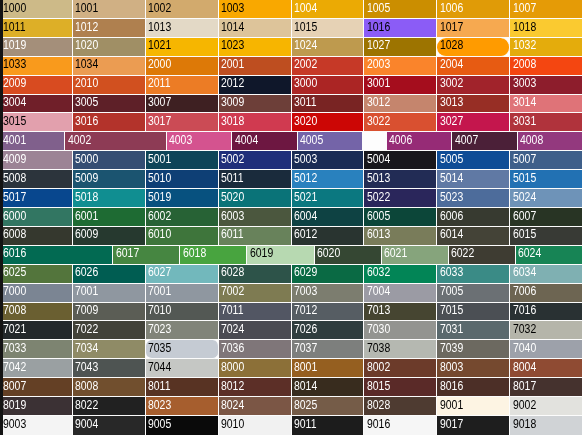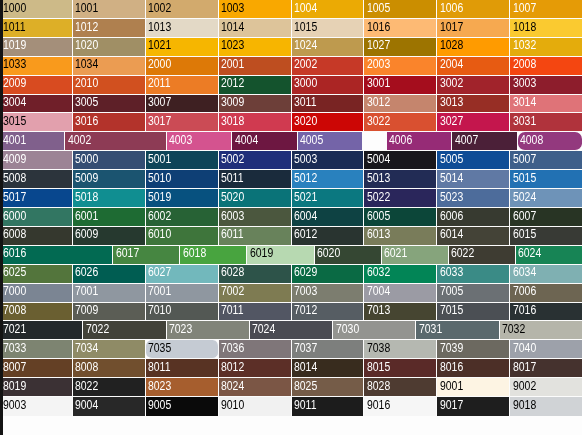--- a/index.html
+++ b/index.html
@@ -59,21 +59,21 @@
       </div>
       <div class="cell" style="background: rgb(227, 217, 198);">
         <span class="code" style="color: rgb(0, 0, 0);">1013</span>
       </div>
       <div class="cell" style="background: rgb(221, 196, 154);">
         <span class="code" style="color: rgb(0, 0, 0);">1014</span>
       </div>
       <div class="cell" style="background: rgb(230, 210, 181);">
         <span class="code" style="color: rgb(0, 0, 0);">1015</span>
       </div>
-      <div class="cell" style="background: #fdba74;">
+      <div class="cell" style="background: #8b5cf6;">
         <span class="code" style="color: rgb(0, 0, 0);">1016</span>
       </div>
       <div class="cell" style="background: rgb(246, 169, 80);">
         <span class="code" style="color: rgb(0, 0, 0);">1017</span>
       </div>
       <div class="cell" style="background: rgb(250, 202, 48);">
         <span class="code" style="color: rgb(0, 0, 0);">1018</span>
       </div>
     </div>
     <div class="row">
@@ -88,21 +88,21 @@
       </div>
       <div class="cell" style="background: rgb(247, 181, 0);">
         <span class="code" style="color: rgb(0, 0, 0);">1023</span>
       </div>
       <div class="cell" style="background: rgb(190, 154, 78);">
         <span class="code" style="color: rgb(255, 255, 255);">1024</span>
       </div>
       <div class="cell" style="background: rgb(157, 116, 0);">
         <span class="code" style="color: rgb(255, 255, 255);">1027</span>
       </div>
-      <div class="cell" style="background: rgb(255, 155, 0);">
+      <div class="cell" style="background: rgb(255, 155, 0); border-radius: 9px;">
         <span class="code" style="color: rgb(0, 0, 0);">1028</span>
       </div>
       <div class="cell" style="background: rgb(228, 172, 12);">
         <span class="code" style="color: rgb(255, 255, 255);">1032</span>
       </div>
     </div>
     <div class="row">
       <div class="cell" style="background: rgb(249, 154, 28);">
         <span class="code" style="color: rgb(0, 0, 0);">1033</span>
       </div>
@@ -131,21 +131,21 @@
     <div class="row">
       <div class="cell" style="background: rgb(216, 75, 32);">
         <span class="code" style="color: rgb(255, 255, 255);">2009</span>
       </div>
       <div class="cell" style="background: rgb(209, 80, 31);">
         <span class="code" style="color: rgb(255, 255, 255);">2010</span>
       </div>
       <div class="cell" style="background: rgb(236, 124, 37);">
         <span class="code" style="color: rgb(255, 255, 255);">2011</span>
       </div>
-      <div class="cell" style="background: #14532d;">
+      <div class="cell" style="background: #0f172a;">
         <span class="code" style="color: rgb(255, 255, 255);">2012</span>
       </div>
       <div class="cell" style="background: rgb(171, 37, 36);">
         <span class="code" style="color: rgb(255, 255, 255);">3000</span>
       </div>
       <div class="cell" style="background: rgb(165, 13, 29);">
         <span class="code" style="color: rgb(255, 255, 255);">3001</span>
       </div>
       <div class="cell" style="background: rgb(161, 35, 43);">
         <span class="code" style="color: rgb(255, 255, 255);">3002</span>
@@ -221,21 +221,21 @@
       </div>
       <div class="cell" style="background: rgb(116, 100, 168);">
         <span class="code" style="color: rgb(255, 255, 255);">4005</span>
       </div>
       <div class="cell" style="background: rgb(150, 43, 118); margin-left: 24px;">
         <span class="code" style="color: rgb(255, 255, 255);">4006</span>
       </div>
       <div class="cell" style="background: rgb(75, 32, 56);">
         <span class="code" style="color: rgb(255, 255, 255);">4007</span>
       </div>
-      <div class="cell" style="background: rgb(147, 57, 126); border-radius: 7px;">
+      <div class="cell" style="background: rgb(147, 57, 126);">
         <span class="code" style="color: rgb(255, 255, 255);">4008</span>
       </div>
     </div>
     <div class="row">
       <div class="cell" style="background: rgb(156, 131, 149);">
         <span class="code" style="color: rgb(255, 255, 255);">4009</span>
       </div>
       <div class="cell" style="background: rgb(53, 77, 115);">
         <span class="code" style="color: rgb(255, 255, 255);">5000</span>
       </div>
@@ -472,20 +472,23 @@
       </div>
       <div class="cell" style="background: rgb(66, 66, 57);">
         <span class="code" style="color: rgb(255, 255, 255);">7022</span>
       </div>
       <div class="cell" style="background: rgb(129, 132, 121);">
         <span class="code" style="color: rgb(255, 255, 255);">7023</span>
       </div>
       <div class="cell" style="background: rgb(74, 75, 82);">
         <span class="code" style="color: rgb(255, 255, 255);">7024</span>
       </div>
+      <div class="cell" style="background: rgb(47, 61, 62);">
+        <span class="code" style="color: rgb(255, 255, 255);">7026</span>
+      </div>
       <div class="cell" style="background: rgb(147, 148, 144);">
         <span class="code" style="color: rgb(255, 255, 255);">7030</span>
       </div>
       <div class="cell" style="background: rgb(90, 105, 109);">
         <span class="code" style="color: rgb(255, 255, 255);">7031</span>
       </div>
       <div class="cell" style="background: rgb(181, 181, 170);">
         <span class="code" style="color: rgb(0, 0, 0);">7032</span>
       </div>
     </div>
@@ -506,20 +509,46 @@
         <span class="code" style="color: rgb(255, 255, 255);">7037</span>
       </div>
       <div class="cell" style="background: rgb(181, 184, 177);">
         <span class="code" style="color: rgb(0, 0, 0);">7038</span>
       </div>
       <div class="cell" style="background: rgb(108, 105, 96);">
         <span class="code" style="color: rgb(255, 255, 255);">7039</span>
       </div>
       <div class="cell" style="background: rgb(157, 161, 170);">
         <span class="code" style="color: rgb(255, 255, 255);">7040</span>
+      </div>
+    </div>
+    <div class="row">
+      <div class="cell" style="background: rgb(154, 160, 162);">
+        <span class="code" style="color: rgb(255, 255, 255);">7042</span>
+      </div>
+      <div class="cell" style="background: rgb(78, 84, 82);">
+        <span class="code" style="color: rgb(255, 255, 255);">7043</span>
+      </div>
+      <div class="cell" style="background: rgb(197, 199, 196);">
+        <span class="code" style="color: rgb(0, 0, 0);">7044</span>
+      </div>
+      <div class="cell" style="background: rgb(140, 112, 56);">
+        <span class="code" style="color: rgb(255, 255, 255);">8000</span>
+      </div>
+      <div class="cell" style="background: rgb(149, 95, 32);">
+        <span class="code" style="color: rgb(255, 255, 255);">8001</span>
+      </div>
+      <div class="cell" style="background: rgb(108, 59, 42);">
+        <span class="code" style="color: rgb(255, 255, 255);">8002</span>
+      </div>
+      <div class="cell" style="background: rgb(117, 73, 47);">
+        <span class="code" style="color: rgb(255, 255, 255);">8003</span>
+      </div>
+      <div class="cell" style="background: rgb(143, 75, 51);">
+        <span class="code" style="color: rgb(255, 255, 255);">8004</span>
       </div>
     </div>
     <div class="row">
       <div class="cell" style="background: rgb(100, 64, 37);">
         <span class="code" style="color: rgb(255, 255, 255);">8007</span>
       </div>
       <div class="cell" style="background: rgb(113, 79, 46);">
         <span class="code" style="color: rgb(255, 255, 255);">8008</span>
       </div>
       <div class="cell" style="background: rgb(88, 51, 35);">

